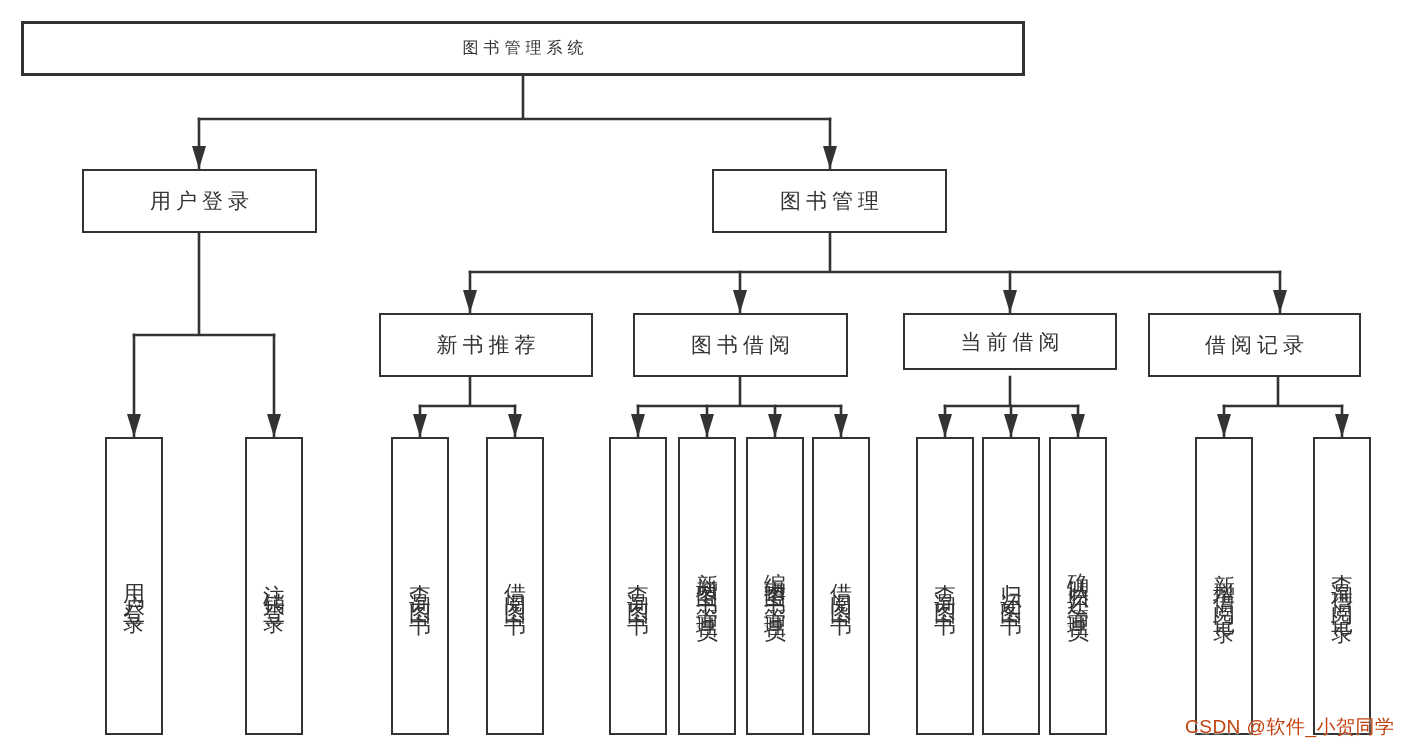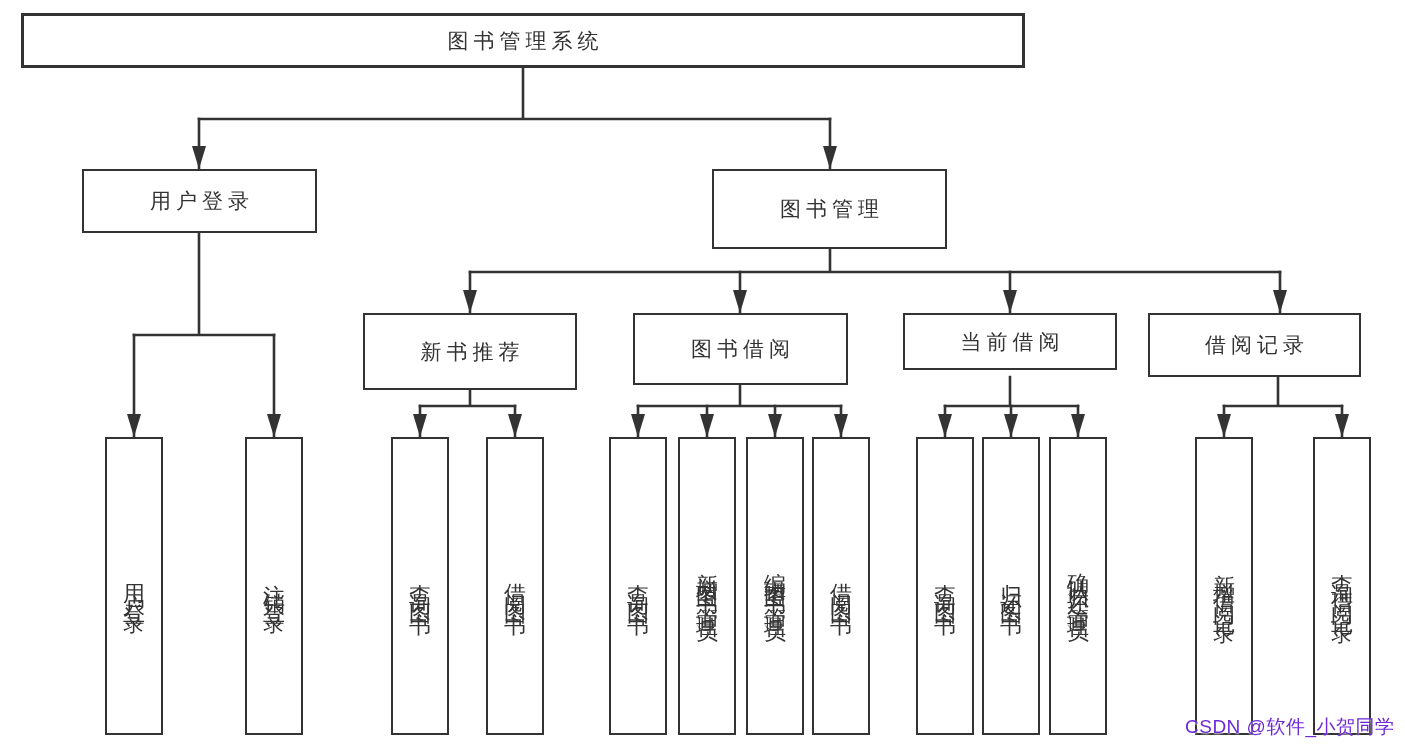--- a/index.html
+++ b/index.html
@@ -14,38 +14,38 @@
   #wires{position:absolute;left:0;top:0;width:1405px;height:747px;}
   .node{
     position:absolute;
     box-sizing:border-box;
     border:2.5px solid #333333;
     background:#ffffff;
     display:flex;align-items:center;justify-content:center;
     font-size:21px;letter-spacing:5px;text-indent:5px;
     color:#333333;white-space:nowrap;
   }
-  .node.root{border-width:3px;font-size:21px;}
+  .node.root{border-width:3px;font-size:16px;margin-top:8px;}
   .leaf{
     position:absolute;
     box-sizing:border-box;
     width:58px;height:298px;
     border:2.5px solid #333333;
     background:#ffffff;
     writing-mode:vertical-rl;
     text-orientation:mixed;
     display:flex;align-items:center;justify-content:center;
     font-size:22px;letter-spacing:10px;
     color:#333333;
   }
   .leaf.long{letter-spacing:7px;}
   #watermark{
     position:absolute;left:1185px;top:714px;
     font-size:19px;letter-spacing:0.5px;
-    color:#6d28d9;
+    color:#c2410c;
     text-shadow:0 1px 2px rgba(255,255,255,0.9);
     white-space:nowrap;
   }
 </style>
 </head>
 <body>
 
 <div id="canvas">
 
   <svg id="wires" width="1405" height="747" viewBox="0 0 1405 747" fill="none" xmlns="http://www.w3.org/2000/svg">
@@ -99,24 +99,24 @@
     <g stroke="#333333" stroke-width="2.6" stroke-linecap="square">
       <path d="M1278,377 V406 M1224,406 H1342"></path>
       <path d="M1224,406 V437" marker-end="url(#arr)"></path>
       <path d="M1342,406 V437" marker-end="url(#arr)"></path>
     </g>
   </svg>
 
   <div class="node root" style="left:21px;top:13px;width:1004px;height:55px">图书管理系统</div>
 
   <div class="node" style="left:82px;top:169px;width:235px;height:64px">用户登录</div>
-  <div class="node" style="left:712px;top:169px;width:235px;height:80px">图书管理</div>
+  <div class="node" style="left:712px;top:169px;width:235px;height:64px">图书管理</div>
 
-  <div class="node" style="left:363px;top:313px;width:214px;height:77px">新书推荐</div>
-  <div class="node" style="left:633px;top:313px;width:215px;height:72px">图书借阅</div>
+  <div class="node" style="left:379px;top:313px;width:214px;height:64px">新书推荐</div>
+  <div class="node" style="left:633px;top:313px;width:215px;height:64px">图书借阅</div>
   <div class="node" style="left:903px;top:313px;width:214px;height:57px">当前借阅</div>
   <div class="node" style="left:1148px;top:313px;width:213px;height:64px">借阅记录</div>
 
   <div class="leaf" style="left:105px;top:437px">用户登录</div>
   <div class="leaf" style="left:245px;top:437px">注销登录</div>
 
   <div class="leaf" style="left:391px;top:437px">查询图书</div>
   <div class="leaf" style="left:486px;top:437px">借阅图书</div>
 
   <div class="leaf" style="left:609px;top:437px">查询图书</div>

